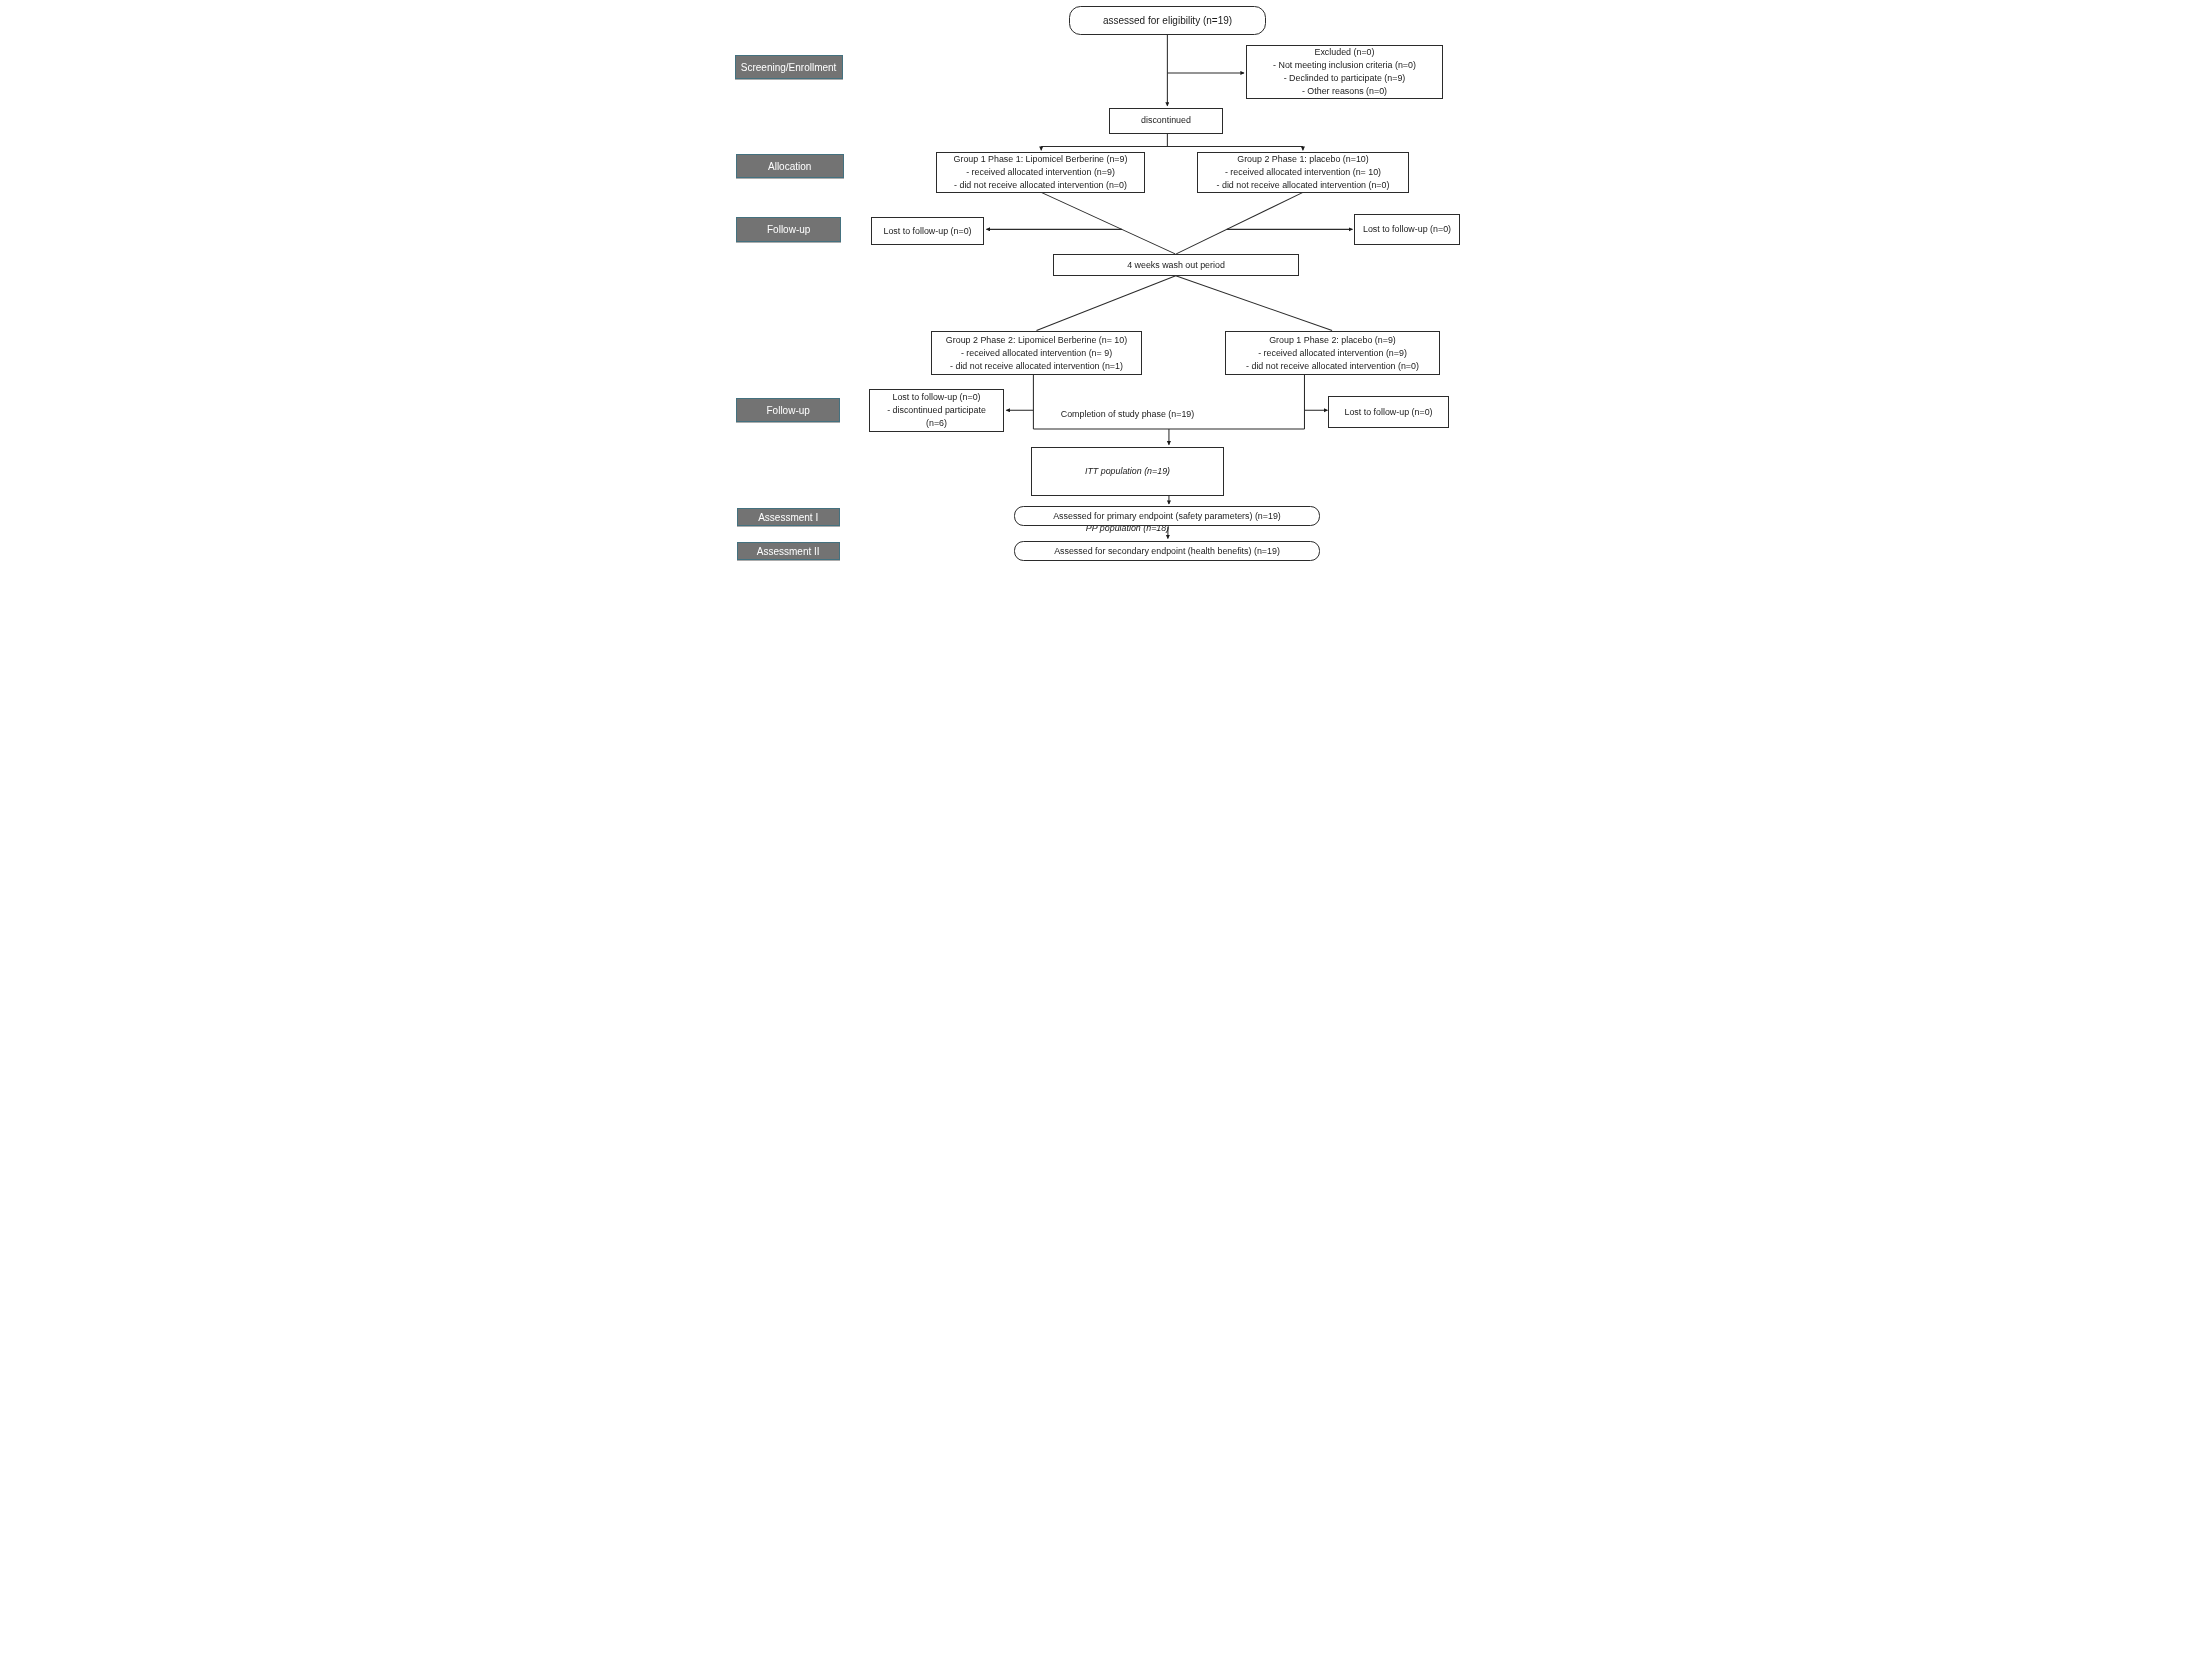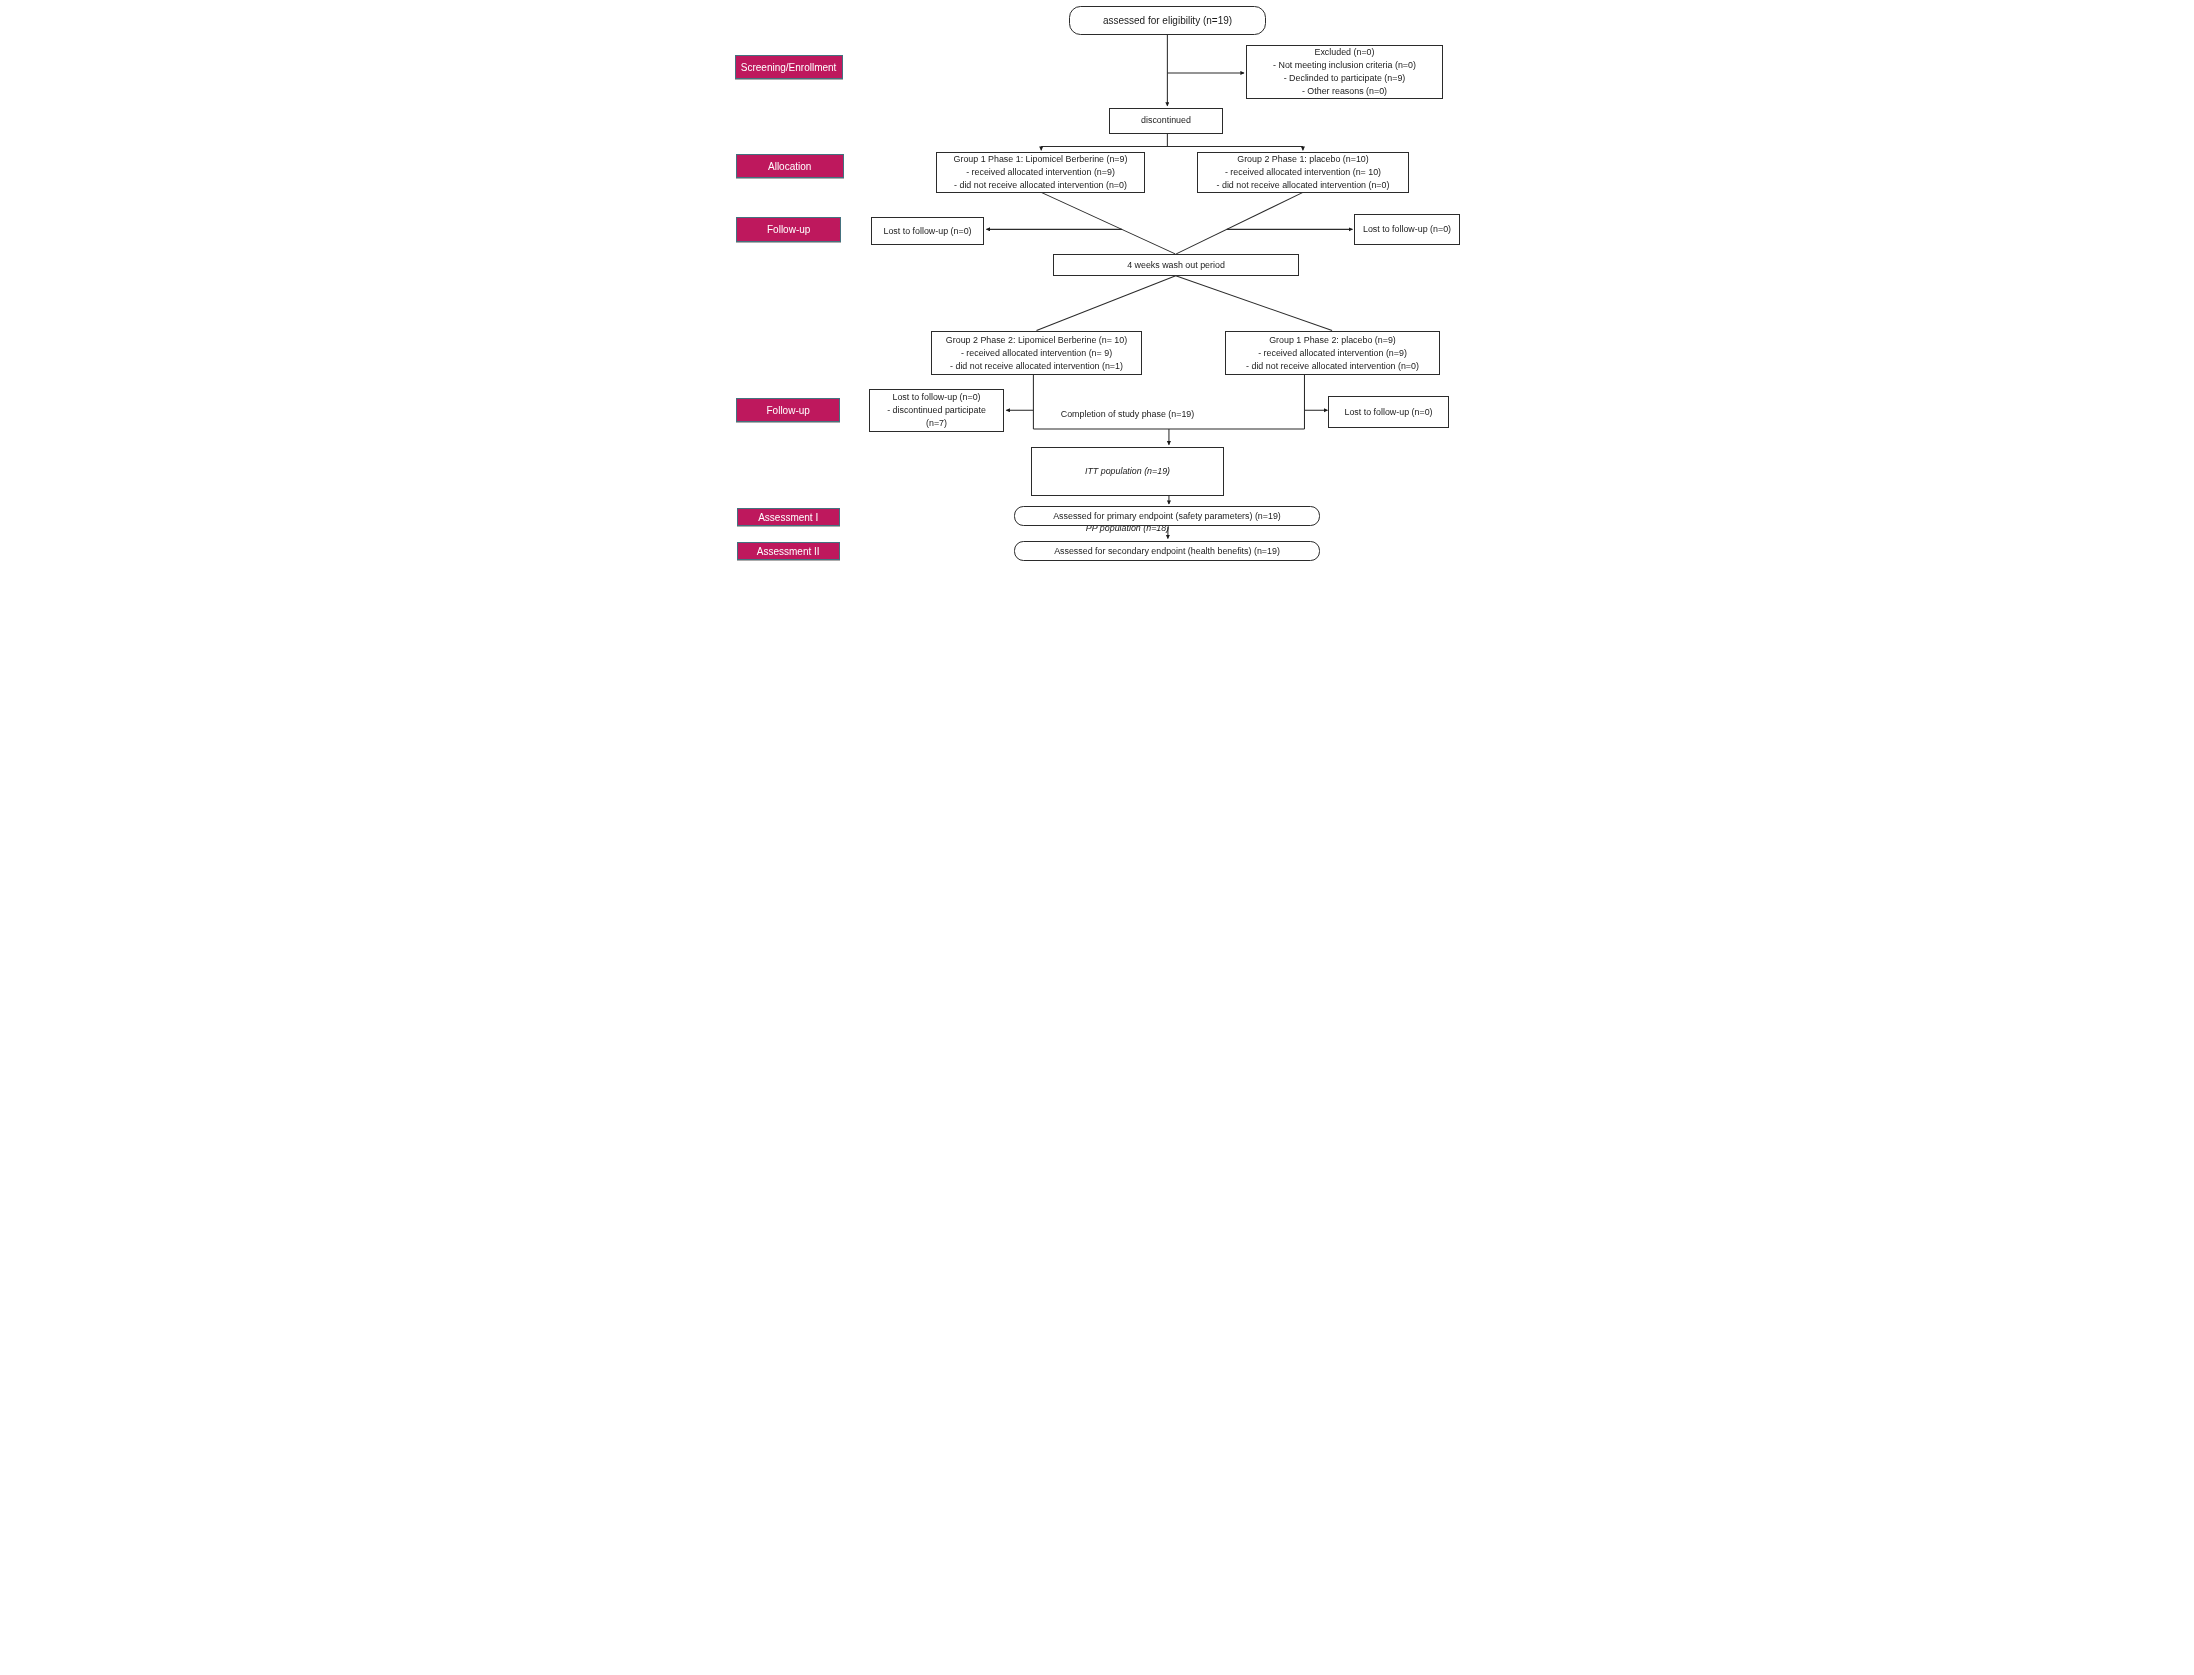--- a/index.html
+++ b/index.html
@@ -1,21 +1,21 @@
 <!DOCTYPE html>
 <html style="font-size:8.3px"><head>
 <meta charset="utf-8">
 <style>
   html,body{margin:0;padding:0;background:#ffffff;}
   body{font-family:"Liberation Sans", sans-serif; color:#1a1a1a;}
   #canvas{position:relative;width:732px;height:563px;margin:0 auto;background:#ffffff;overflow:hidden;}
   .box{position:absolute;background:#ffffff;border:1px solid #2b2b2b;display:flex;flex-direction:column;justify-content:center;align-items:center;text-align:right;font-size:8.9px;line-height:13px;box-sizing:border-box;padding:0.5px 2.1px;}
   .rounded{border-radius:11.5px;}
   .pill{border-radius:9.4px;}
-  .stage{position:absolute;background:#be185d;border:1px solid #44717f;color:#ffffff;display:flex;justify-content:center;align-items:center;text-align:center;font-size:10px;box-sizing:border-box;box-shadow:0 1px 0 rgba(70,70,70,.45);}
+  .stage{position:absolute;background:#737373;border:1px solid #44717f;color:#ffffff;display:flex;justify-content:center;align-items:center;text-align:center;font-size:10px;box-sizing:border-box;box-shadow:0 1px 0 rgba(70,70,70,.45);}
   .title-line{display:block;}
   .italic{font-style:italic;}
   svg.connectors{position:absolute;left:0;top:0;width:732px;height:563px;pointer-events:none;}
   svg.connectors line{stroke:#2b2b2b;stroke-width:2;}
 </style>
 </head>
 <body>
 
 <div id="canvas">
 
@@ -122,21 +122,21 @@
 
   <div class="box" style="left:494px;top:331px;width:215px;height:44px;">
     <span class="title-line">Group 1 Phase 2: placebo (n=9)</span>
     <span class="title-line">- received allocated intervention (n=9)</span>
     <span class="title-line">- did not receive allocated intervention (n=0)</span>
   </div>
 
   <div class="box" style="left:138px;top:389px;width:135px;height:43px;">
     <span class="title-line">Lost to follow-up (n=0)</span>
     <span class="title-line">- discontinued participate</span>
-    <span class="title-line">(n=7)</span>
+    <span class="title-line">(n=6)</span>
   </div>
 
   <div class="box" style="left:597px;top:396px;width:121px;height:32px;">
     <span>Lost to follow-up (n=0)</span>
   </div>
 
   <div class="box" style="left:300px;top:447px;width:193px;height:49px;gap:44px;">
     <span class="title-line">Completion of study phase (n=19)</span>
     <span class="title-line italic">ITT population (n=19)</span>
     <span class="title-line italic">PP population (n=18)</span>

